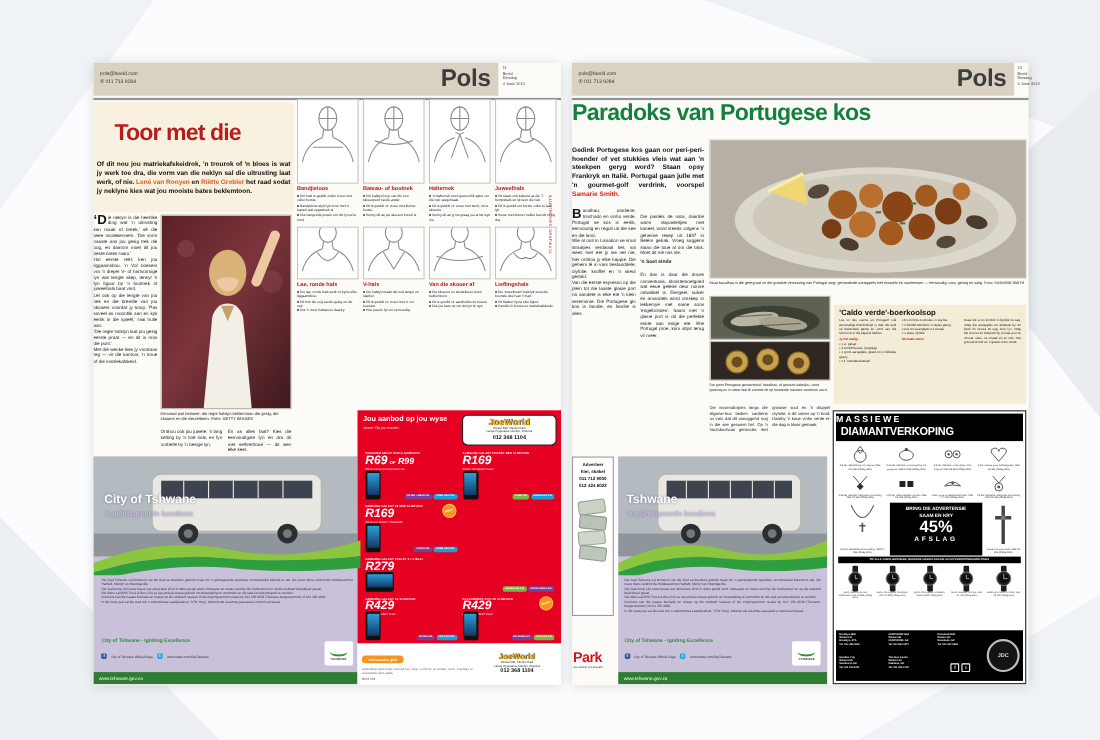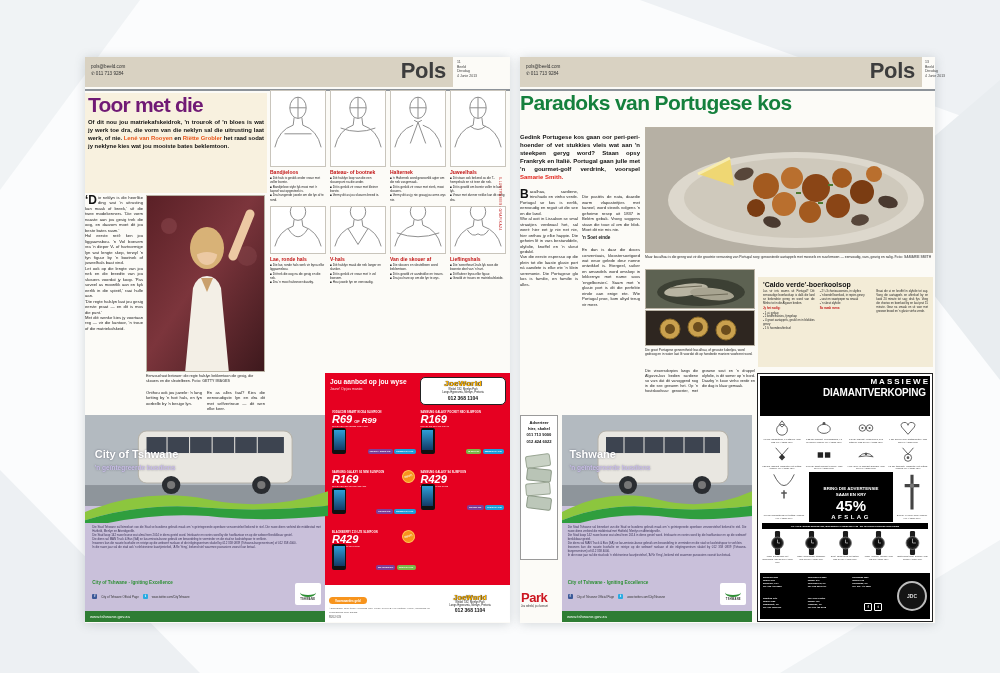--- a/index.html
+++ b/index.html
@@ -14,21 +14,21 @@
   .pright .hdrbar{width:402px;}
   .contact{position:absolute;top:7px;left:6px;font-size:4.6px;line-height:1.5;color:#333;}
   .contact .telrow{display:flex;gap:1px;align-items:center;}
   .pols{position:absolute;top:1px;right:7px;font-size:22px;font-weight:600;color:#3d3d3d;letter-spacing:-.3px;}
   .pageinfo{position:absolute;top:3px;font-size:3.5px;line-height:1.35;color:#444;white-space:pre-line;}
   .pleft .pageinfo{left:372px;width:50px;text-align:left;}
   .pright .pageinfo{left:405px;width:30px;text-align:left;}
   .rule{position:absolute;top:32px;left:0;right:0;height:2px;background:#8d9399;}
   
   .hl-block{position:absolute;left:0;top:36px;width:182px;height:100px;background:#f8f1df;box-sizing:border-box;padding:2px 3px;}
-  .hl-block h1{margin:0;font-size:21px;line-height:.95;font-weight:800;color:#701a75;letter-spacing:-.8px;}
+  .hl-block h1{margin:16px;font-size:21px;line-height:.95;font-weight:800;color:#b91c1c;letter-spacing:-.8px;}
   .intro{margin:4px 0 0;font-size:5.9px;font-weight:700;line-height:1.34;color:#111;text-align:justify;}
   .name{color:#e8551a;}
   .rbyline{color:#e2231a;}
   
   .col{position:absolute;font-size:4.2px;line-height:1.3;text-align:justify;color:#222;overflow:hidden;white-space:pre-line;}
   .dropcap{float:left;font-size:12px;font-weight:800;line-height:.85;margin-right:1px;color:#111;white-space:normal;}
   .c1{left:0;top:138px;width:58px;height:216px;}
   .c2b{left:61px;top:333px;width:56px;height:21px;}
   .c3b{left:122px;top:333px;width:58px;height:21px;}
   .lphoto{position:absolute;left:61px;top:138px;width:119px;height:177px;border:.5px solid #b9b2a4;box-sizing:border-box;overflow:hidden;}
@@ -115,32 +115,32 @@
   
   .advbox{position:absolute;left:0;top:358px;width:38px;height:145px;background:#fff;border:1px solid #9a9a9a;box-sizing:border-box;text-align:center;padding-top:4px;}
   .advbox .al{font-size:4.1px;font-weight:800;color:#111;line-height:1.5;}
   .advbox .at{font-size:4.1px;font-weight:800;color:#111;line-height:1.6;}
   .money{margin-top:4px;}
   .beeldblk{position:absolute;left:1px;top:534px;width:38px;}
   .beeld{font-size:13px;font-weight:800;color:#cc1620;letter-spacing:-.5px;line-height:1;}
   .beeldtag{font-size:2.6px;color:#333;margin-top:1px;}
   
   .dia{position:absolute;left:237px;top:316px;width:176px;height:249px;background:#fff;border:1px solid #222;box-sizing:border-box;overflow:hidden;}
-  .banner{margin:2px;background:#000;color:#fff;text-align:right;padding:2px 0 18px;}
+  .banner{margin:2px;background:#000;color:#fff;text-align:left;padding:2px 0 3px;}
   .b1{font-size:8px;font-weight:800;letter-spacing:2px;line-height:1.1;}
   .b2{font-size:10.5px;font-weight:800;letter-spacing:-.2px;line-height:1.05;transform:scaleX(.95);}
   .jgrid{display:grid;grid-template-columns:repeat(4,1fr);gap:1px 2px;margin:1px 4px;}
   .jcell{text-align:center;}
   .jicon{height:20px;display:flex;align-items:center;justify-content:center;}
   .jcap{font-size:2.2px;color:#333;line-height:1.3;}
   .midrow{display:flex;margin:2px 4px 1px;gap:3px;align-items:stretch;}
   .neckcell{width:44px;text-align:center;}
   .crosscell{width:32px;text-align:center;}
   .tallicon{height:42px;display:flex;align-items:center;justify-content:center;}
-  .promo{flex:1;background:#000;color:#fff;text-align:center;padding:14px 2px 2px;}
+  .promo{flex:1;background:#000;color:#fff;text-align:center;padding:3px 2px 2px;}
   .p1{font-size:4.4px;font-weight:800;line-height:1.3;}
   .pct{font-size:15px;font-weight:800;line-height:1.1;}
   .p3{font-size:6px;font-weight:800;letter-spacing:2.5px;}
   .strip{margin:1px 4px;background:#000;color:#fff;font-size:2.5px;font-weight:700;text-align:center;padding:1.5px 0;}
   .watches{display:flex;justify-content:space-between;margin:2px 4px 0;}
   .wcell{width:31px;text-align:center;}
   .wicon{height:24px;display:flex;align-items:center;justify-content:center;}
   .wcap{font-size:2.1px;color:#333;line-height:1.3;}
   .dfoot{position:absolute;left:2px;right:2px;bottom:2px;height:46px;background:#000;color:#fff;display:flex;padding:3px;box-sizing:border-box;gap:3px;}
   .stores{flex:1;display:grid;grid-template-columns:repeat(3,1fr);gap:2px 3px;font-size:2.3px;line-height:1.35;white-space:pre-line;font-weight:700;}
@@ -437,20 +437,34 @@
           <div class="priceline">
               <span class="price">R169</span>
             </div>
           <div class="psub">PM×24 OP SMART STANDARD</div>
           <div class="thumb">
               <div class="scr"></div>
             </div>
           <div class="chips">
               <span class="chip purple">120 MIN P.M.</span>
               <span class="chip blue">500MB DATA P.M.</span>
+            </div>
+        </div>
+        <div class="pitem row-c">
+          <div class="pname">SAMSUNG GALAXY TABLET 3 7.0 WI-FI</div>
+          <div class="priceline">
+              <span class="price">R279</span>
+            </div>
+          <div class="psub">PM×24 OP DATA 500</div>
+          <div class="thumb tab">
+              <div class="scr"></div>
+            </div>
+          <div class="chips">
+              <span class="chip green">500MB DATA P.M.</span>
+              <span class="chip purple">GRATIS OMHULSEL</span>
             </div>
         </div>
         <div class="pitem row-d">
           <div class="pname">SAMSUNG GALAXY S4 SLIMFOON</div>
           <div class="priceline">
               <span class="price">R429</span>
             </div>
           <div class="psub">PM×24 OP SMART PLUS</div>
           <div class="thumb">
               <div class="scr"></div>

